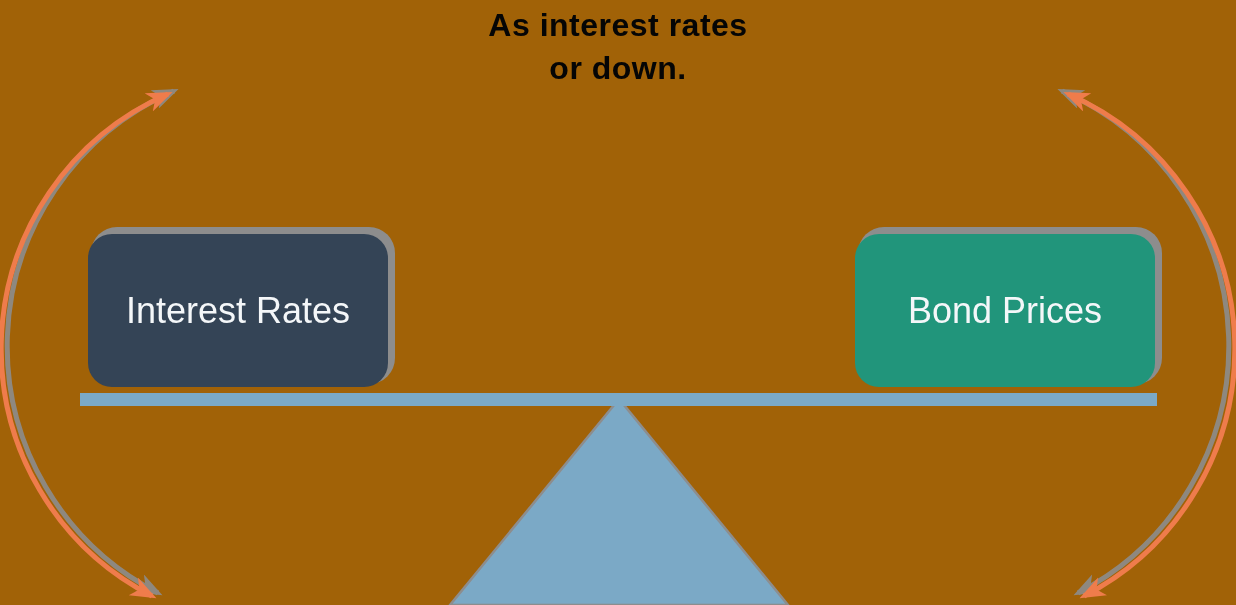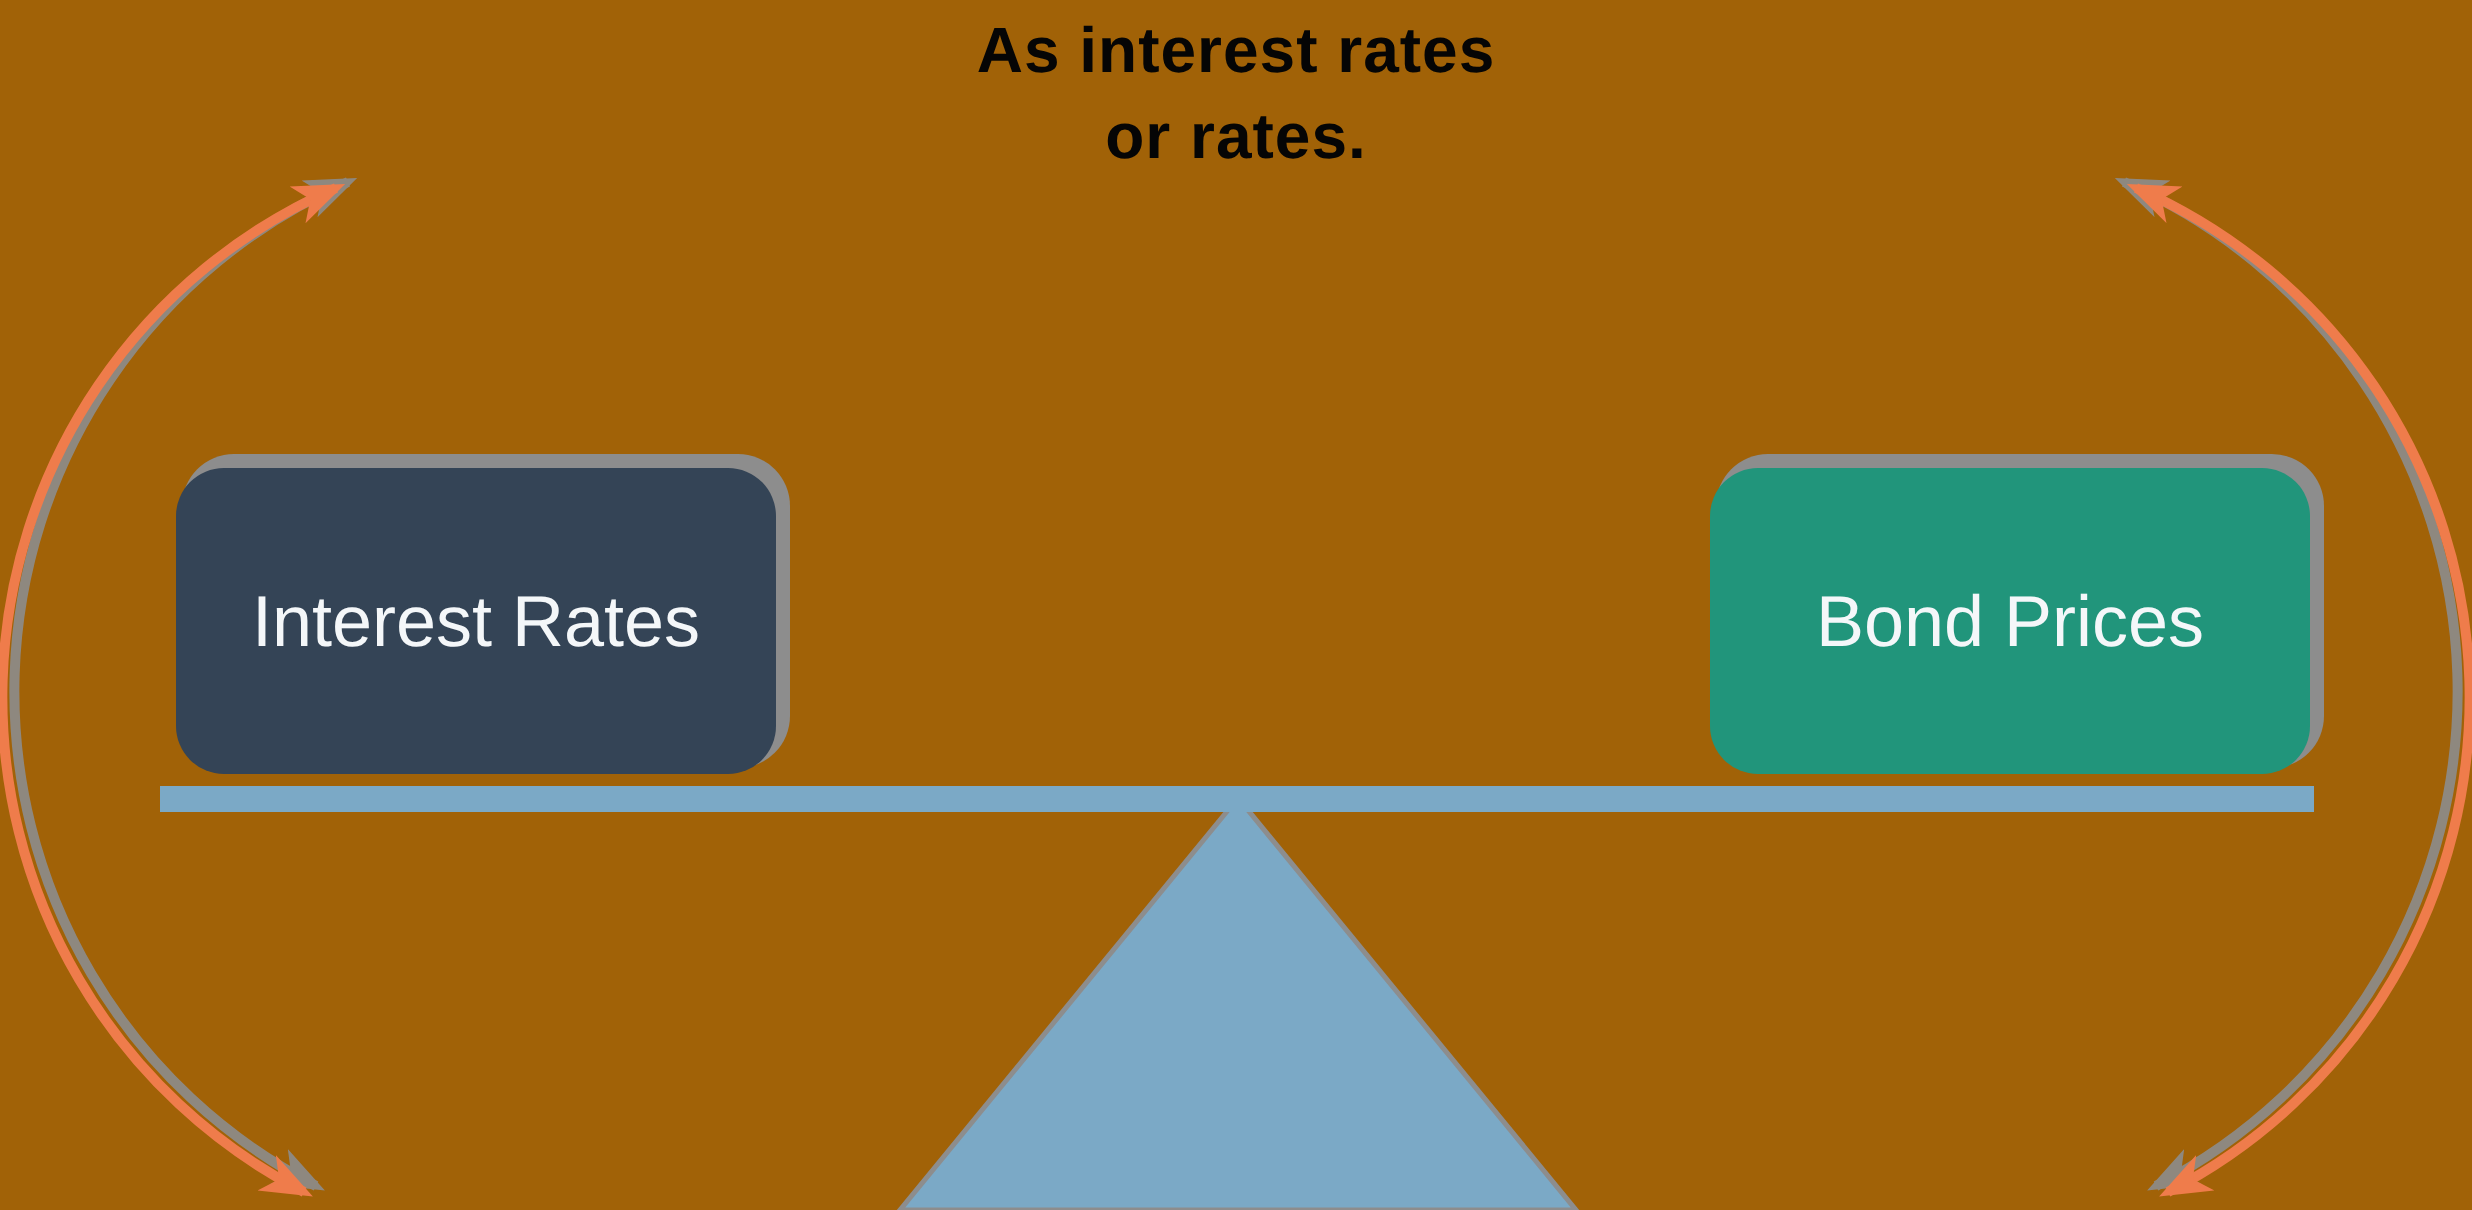--- a/index.html
+++ b/index.html
@@ -74,21 +74,21 @@
       <path d="M 1068 94 A 278 278 0 0 1 1084 596" fill="none" stroke-width="5" marker-start="url(#ah-orange)" marker-end="url(#ah-orange)" stroke="#EF7C4B"></path>
     </g>
 
     <polygon points="619,399 450,605 788,605" stroke-width="2.5" fill="#7BA9C6" stroke="#8D8D8D"></polygon>
 
     <rect x="80" y="393" width="1077" height="13" fill="#7BA9C6"></rect>
   </svg>
 
   <div class="title-caption">
     <div>As interest rates</div>
-    <div>or rates.</div>
+    <div>or down.</div>
   </div>
 
   <div class="label-box box-left" style="background: rgb(52, 68, 86);">
     <span class="box-label">Interest Rates</span>
   </div>
 
   <div class="label-box box-right" style="background: rgb(33, 149, 123);">
     <span class="box-label">Bond Prices</span>
   </div>
 

